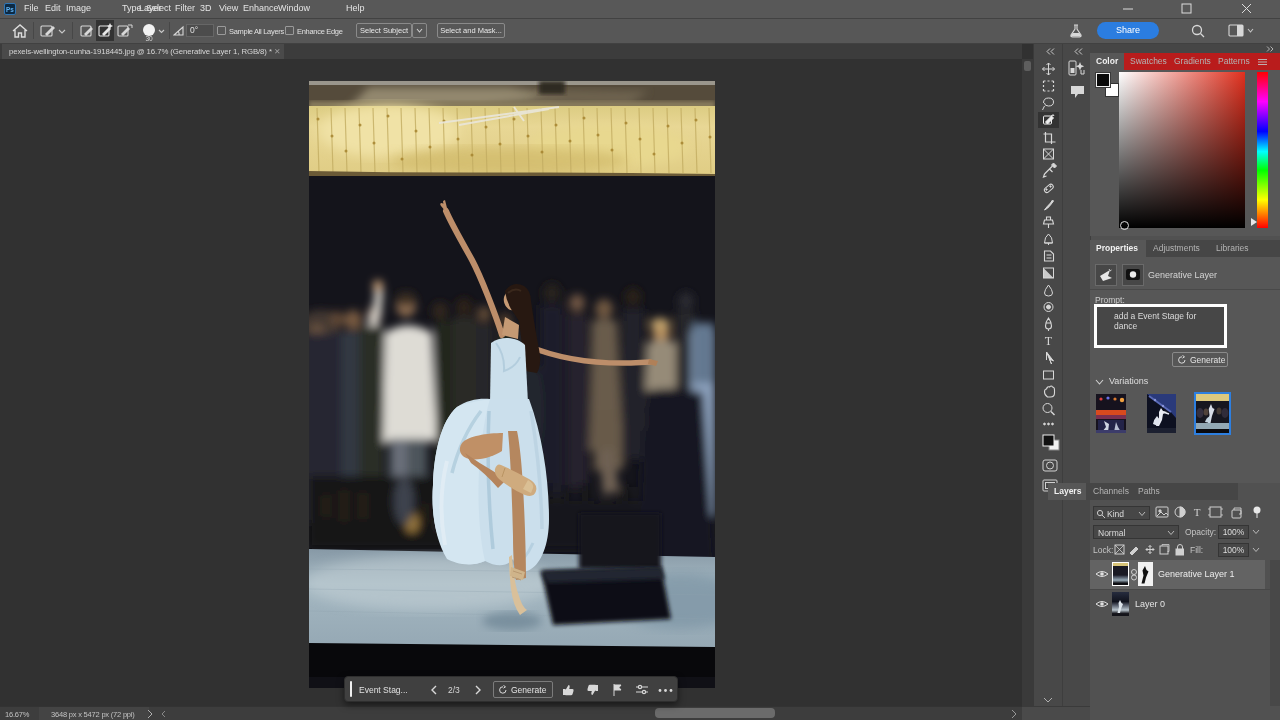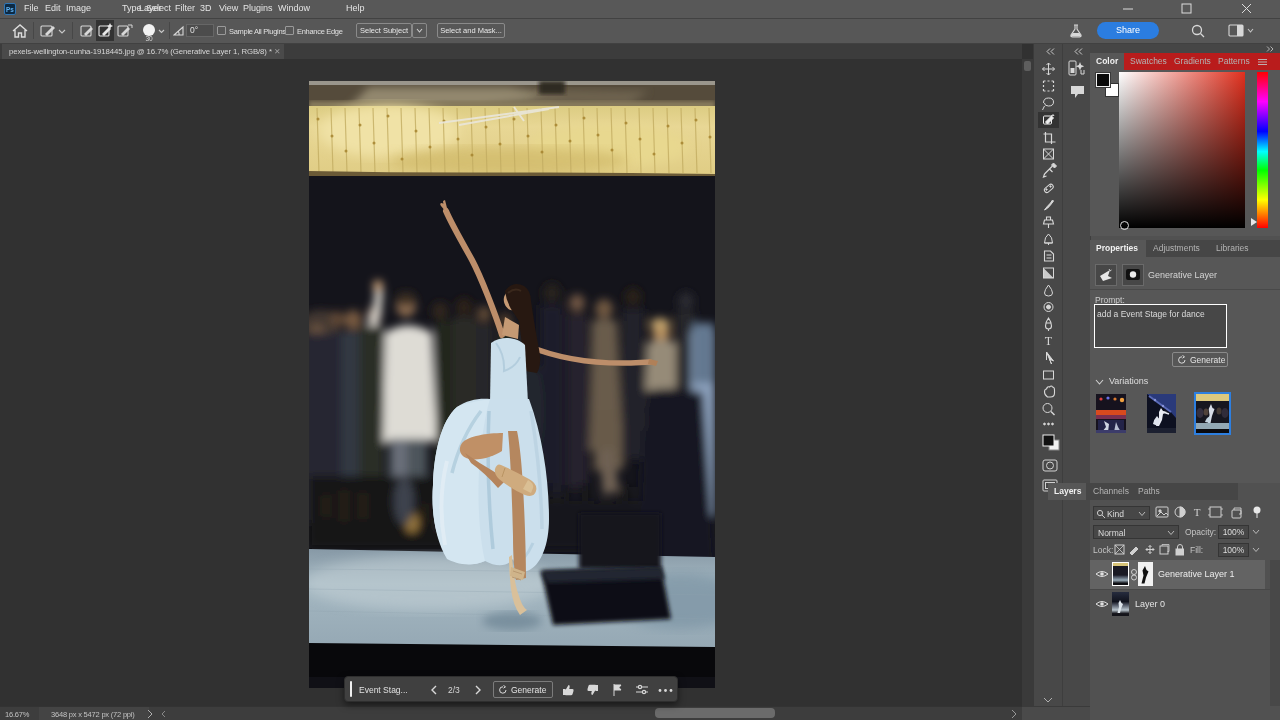--- a/index.html
+++ b/index.html
@@ -16,21 +16,21 @@
   </div>
   <div class="abs mi" style="left:24px;top:3px;">File</div>
   <div class="abs mi" style="left:45px;top:3px;">Edit</div>
   <div class="abs mi" style="left:66px;top:3px;">Image</div>
   <div class="abs mi" style="left:95px;top:3px;padding-left:44px;">Layer</div>
   <div class="abs mi" style="left:122px;top:3px;">Type</div>
   <div class="abs mi" style="left:146px;top:3px;">Select</div>
   <div class="abs mi" style="left:175px;top:3px;">Filter</div>
   <div class="abs mi" style="left:200px;top:3px;">3D</div>
   <div class="abs mi" style="left:219px;top:3px;">View</div>
-  <div class="abs mi" style="left:243px;top:3px;">Plugins</div>
+  <div class="abs mi" style="left:243px;top:3px;">Enhance</div>
   <div class="abs mi" style="left:278px;top:3px;">Window</div>
   <div class="abs mi" style="left:315px;top:3px;padding-left:31px;">Help</div>
   <svg class="abs" style="left:1116px;top:0;" width="160" height="18">
     <line x1="7" y1="9" x2="17" y2="9" stroke="#dcdcdc" stroke-width="1"></line>
     <rect x="66" y="4" width="9" height="9" fill="none" stroke="#dcdcdc" stroke-width="1"></rect>
     <path d="M126 4 l9 9 M135 4 l-9 9" stroke="#dcdcdc" stroke-width="1"></path>
   </svg>
 </div>
 
 <div class="abs" style="left:0;top:19px;width:1280px;height:24px;background:#575757;border-bottom:1px solid #414141;">
@@ -63,21 +63,21 @@
     <circle cx="9" cy="10" r="6" fill="#f2f2f2"></circle>
     <text x="9" y="21" font-size="6.5" fill="#d8d8d8" text-anchor="middle" font-family="Liberation Sans">30</text>
     <path d="M19 10 l2.5 2.5 l2.5 -2.5" fill="none" stroke="#c8c8c8" stroke-width="1.1"></path>
   </svg>
   <div class="abs" style="left:169px;top:3px;width:1px;height:17px;background:#474747;"></div>
   <svg class="abs" style="left:173px;top:6px;" width="12" height="12">
     <path d="M1 10 L10 2 L10 10 Z M6 10 A5 5 0 0 0 5 6" fill="none" stroke="#d8d8d8" stroke-width="1.1"></path>
   </svg>
   <div class="abs" style="left:186px;top:5px;width:28px;height:13px;background:#4c4c4c;border:1px solid #666;box-sizing:border-box;color:#e0e0e0;font-size:8.5px;line-height:11px;padding-left:3px;">0°</div>
   <div class="abs" style="left:217px;top:7px;width:9px;height:9px;border:1px solid #9a9a9a;box-sizing:border-box;border-radius:1px;"></div>
-  <div class="abs" style="left:229px;top:8px;color:#e0e0e0;font-size:7.5px;letter-spacing:-0.3px;white-space:nowrap;">Sample All Plugins</div>
+  <div class="abs" style="left:229px;top:8px;color:#e0e0e0;font-size:7.5px;letter-spacing:-0.3px;white-space:nowrap;">Sample All Layers</div>
   <div class="abs" style="left:285px;top:7px;width:9px;height:9px;border:1px solid #9a9a9a;box-sizing:border-box;border-radius:1px;"></div>
   <div class="abs" style="left:297px;top:8px;color:#e0e0e0;font-size:7.5px;letter-spacing:-0.3px;white-space:nowrap;">Enhance Edge</div>
   <div class="abs" style="left:356px;top:4px;width:56px;height:15px;border:1px solid #8a8a8a;border-radius:2px;box-sizing:border-box;color:#e8e8e8;font-size:7.5px;text-align:center;line-height:13px;white-space:nowrap;">Select Subject</div>
   <div class="abs" style="left:412px;top:4px;width:15px;height:15px;border:1px solid #8a8a8a;border-radius:2px;box-sizing:border-box;">
     <svg width="13" height="13">
         <path d="M4 5 l2.5 3 l2.5 -3" fill="none" stroke="#d0d0d0" stroke-width="1.1"></path>
       </svg>
   </div>
   <div class="abs" style="left:437px;top:4px;width:68px;height:15px;border:1px solid #8a8a8a;border-radius:2px;box-sizing:border-box;color:#e8e8e8;font-size:7.5px;text-align:center;line-height:13px;white-space:nowrap;">Select and Mask...</div>
   <svg class="abs" style="left:1068px;top:4px;" width="16" height="16">
@@ -484,21 +484,21 @@
   </div>
   <div class="abs" style="left:32px;top:7px;width:22px;height:22px;background:#474747;border:1px solid #6a6a6a;box-sizing:border-box;">
     <svg width="20" height="20">
         <rect x="3" y="4" width="14" height="11" rx="2" fill="#101010"></rect>
         <circle cx="10" cy="9.5" r="3.2" fill="#e8e8e8"></circle>
       </svg>
   </div>
   <div class="abs" style="left:58px;top:13px;color:#d5d5d5;font-size:9px;">Generative Layer</div>
   <div class="abs" style="left:0px;top:32px;width:190px;height:1px;background:#494949;"></div>
   <div class="abs" style="left:5px;top:38px;color:#cdcdcd;font-size:8.5px;">Prompt:</div>
-  <div class="abs" style="left:4px;top:47px;width:133px;height:44px;background:#474747;border:1px solid #ffffff;box-sizing:border-box;color:#dcdcdc;font-size:8.5px;padding:4px 2px;">add a Event Stage for dance</div>
+  <div class="abs" style="left:4px;top:47px;width:133px;height:44px;background:#474747;border:3px solid #ffffff;box-sizing:border-box;color:#dcdcdc;font-size:8.5px;padding:4px 17px;">add a Event Stage for dance</div>
   <div class="abs" style="left:82px;top:95px;width:56px;height:15px;border:1px solid #8a8a8a;border-radius:2px;box-sizing:border-box;">
     <svg class="abs" style="left:4px;top:2px;" width="10" height="10">
         <path d="M8 5 A3.2 3.2 0 1 1 5 1.8 M5.5 0.5 l2 1.3 l-2 1.4" fill="none" stroke="#dcdcdc" stroke-width="1"></path>
       </svg>
     <div class="abs" style="left:17px;top:2px;color:#e4e4e4;font-size:8.5px;">Generate</div>
   </div>
   <svg class="abs" style="left:5px;top:121px;" width="10" height="8">
       <path d="M1 2 l3.5 4 l3.5 -4" fill="none" stroke="#cfcfcf" stroke-width="1.1"></path>
     </svg>
   <div class="abs" style="left:19px;top:119px;color:#dedede;font-size:9px;">Variations</div>

